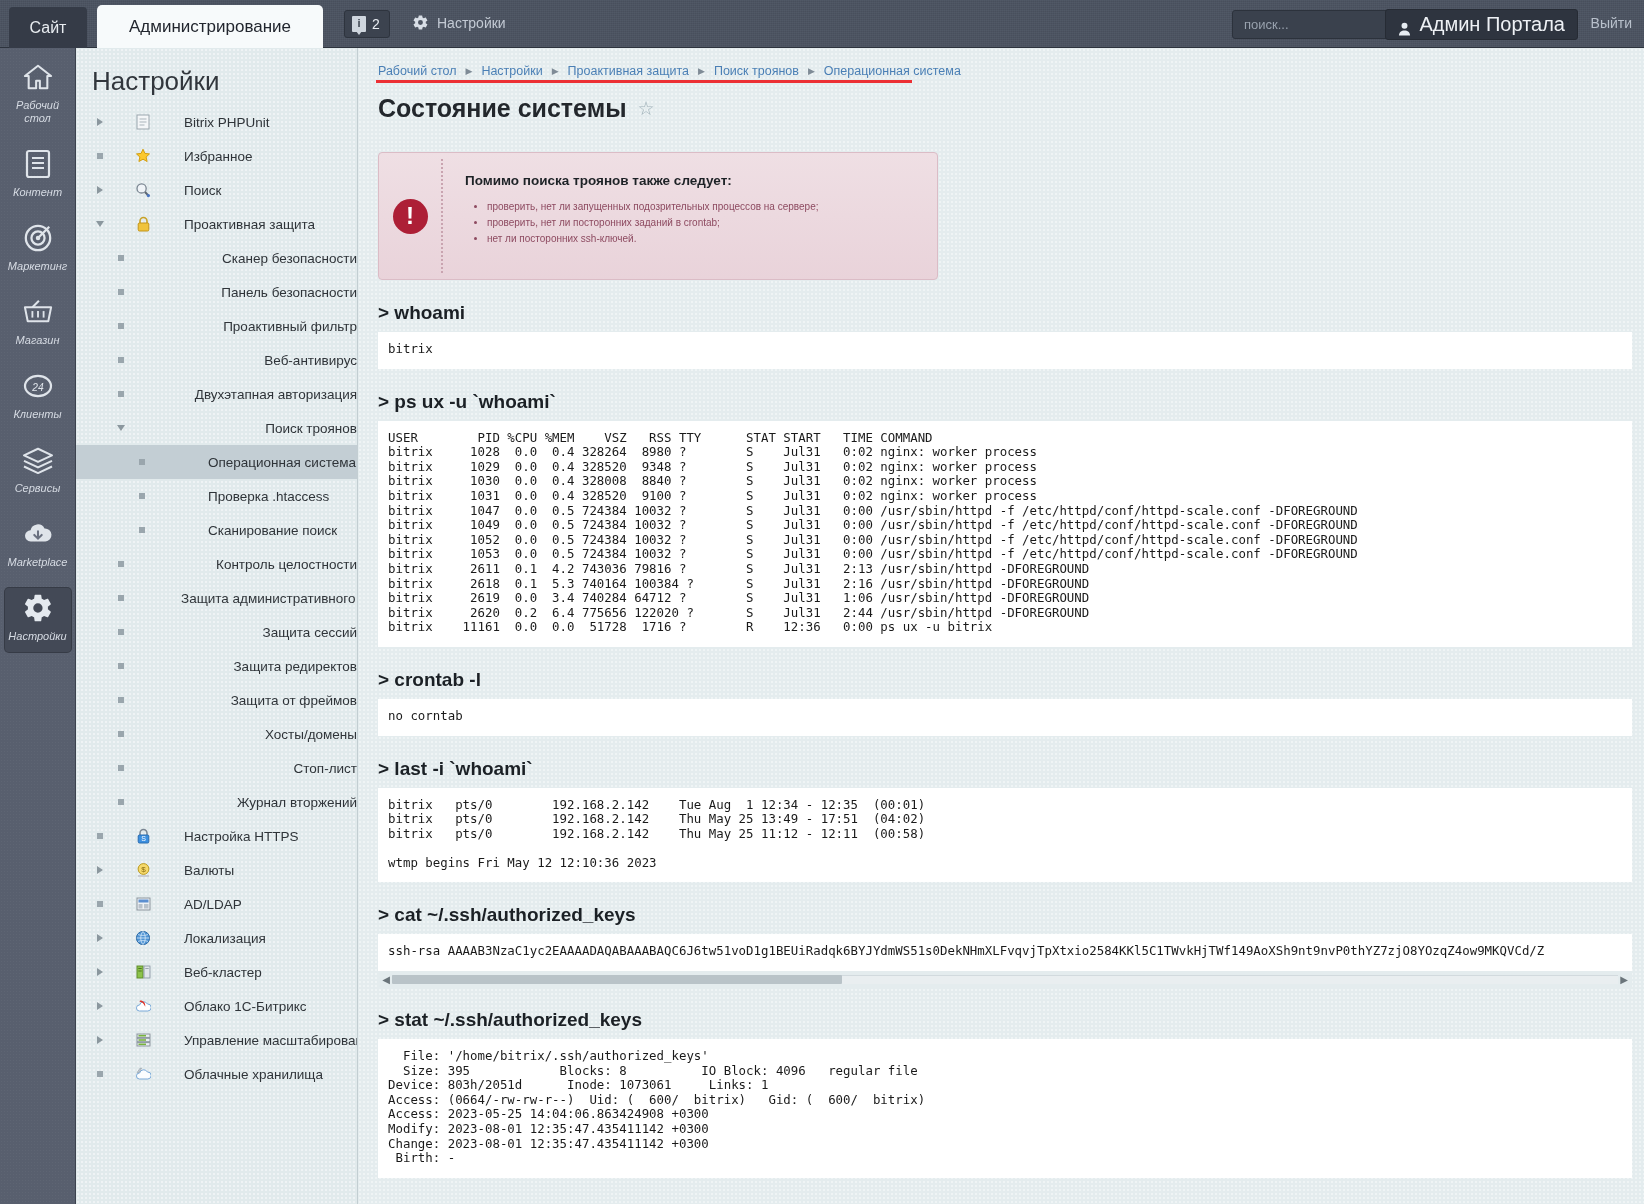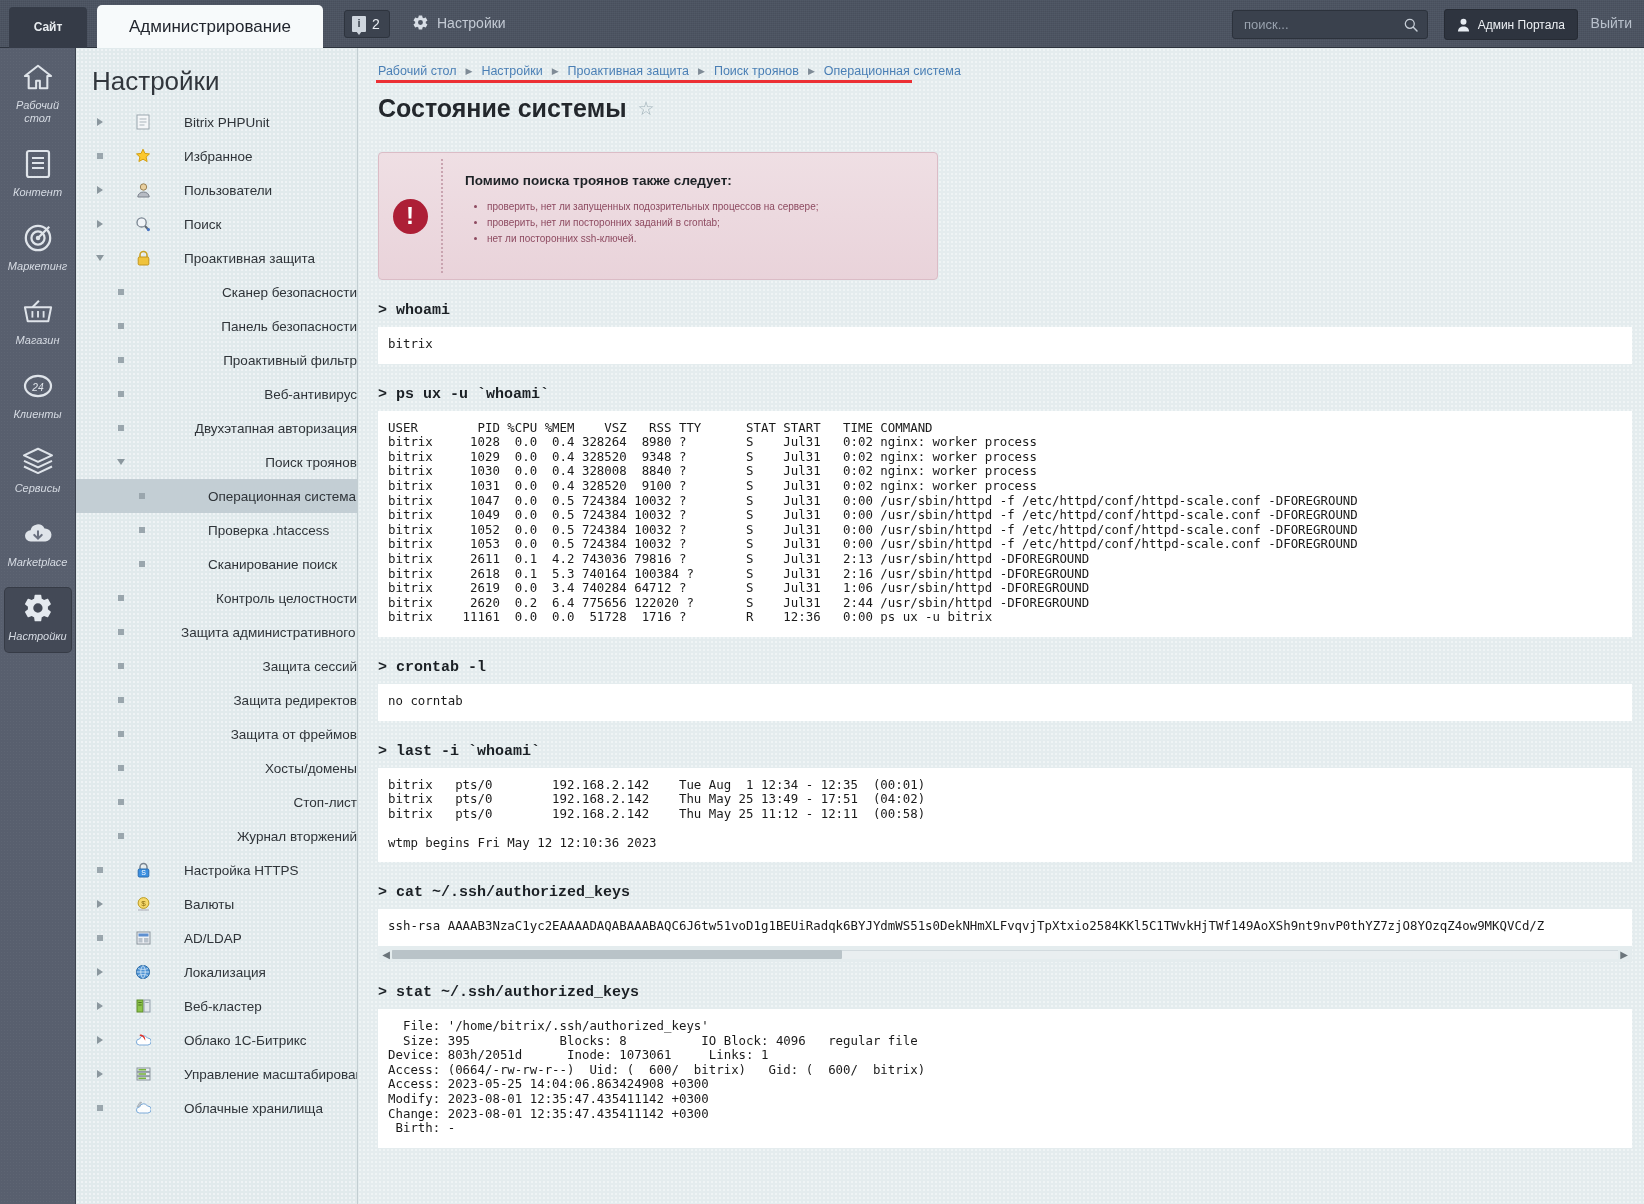--- a/index.html
+++ b/index.html
@@ -16,23 +16,22 @@
     position: absolute; top: 0; left: 0; width: 1644px; height: 48px;
     background: #4a5260;
     background-image:
       repeating-linear-gradient(0deg, rgba(255,255,255,0.025) 0px, rgba(255,255,255,0.025) 1px, rgba(0,0,0,0.02) 1px, rgba(0,0,0,0.02) 2px),
       repeating-linear-gradient(90deg, rgba(255,255,255,0.02) 0px, rgba(255,255,255,0.02) 1px, rgba(0,0,0,0.015) 1px, rgba(0,0,0,0.015) 2px);
     border-bottom: 1px solid #2d333d;
   }
   .tab-site {
     position: absolute; left: 9px; top: 7px; width: 78px; height: 41px;
     background: #353b47; border-radius: 4px 4px 0 0;
-    color: #e8ecf0; font-size: 12px; line-height: 41px; text-align: center;
+    color: #e8ecf0; font-size: 16px; line-height: 41px; text-align: center;
     cursor: pointer;
-    font-weight: bold;
   }
   .tab-admin {
     position: absolute; left: 97px; top: 5px; width: 226px; height: 43px;
     background: #f7fafb; border-radius: 5px 5px 0 0;
     color: #22262e; font-size: 17px; line-height: 43px; text-align: center;
     cursor: pointer;
   }
   .notif-btn {
     position: absolute; left: 344px; top: 10px; height: 28px;
     padding: 0 9px 0 7px; background: #3c434f; border: 1px solid #2e343e;
@@ -63,21 +62,21 @@
     position: absolute; left: 9px; top: 0; width: 150px; height: 27px;
     background: transparent; border: 0; outline: none;
     color: #cfd6de; font-size: 13px; font-family: "Liberation Sans", sans-serif;
   }
   .topsearch input::placeholder { color: #98a1ad; }
   .search-ico { position: absolute; right: 8px; top: 6px; width: 16px; height: 16px; cursor: pointer; }
   .userbtn {
     position: absolute; right: 66px; top: 9px; height: 31px; padding: 0 12px;
     background: #2e343f; border: 1px solid #262b34; border-radius: 3px;
     display: flex; align-items: center; gap: 8px;
-    color: #eef1f5; font-size: 12px; cursor: pointer;
+    color: #eef1f5; font-size: 20px; cursor: pointer;
   }
   .user-ico { width: 13px; height: 14px; position: relative; }
   .logout {
     position: absolute; right: 12px; top: 15px; color: #b9c1cc;
     font-size: 14px; cursor: pointer;
   }
 
   
   .rail {
     position: absolute; left: 0; top: 48px; width: 76px; height: 1156px;
@@ -154,22 +153,22 @@
     background: #ad1f36; color: #fff; font-size: 24px; font-weight: bold;
     display: flex; align-items: center; justify-content: center; line-height: 1;
   }
   .alert-div { width: 1px; border-left: 2px dotted #c9a4b0; margin: 6px 0; }
   .alert-body { flex: 1; padding: 20px 16px 14px 22px; }
   .alert-title { font-size: 13.5px; font-weight: bold; color: #1d2226; margin-bottom: 13px; }
   .alert-body ul { margin: 0; padding-left: 22px; }
   .alert-body li { font-size: 10px; color: #8d4a60; margin-bottom: 5px; }
 
   .cmd {
-    margin: 22px 0 8px 20px; font-size: 15px; font-weight: bold; color: #1b2025;
-    font-family: Liberation Mono, monospace;
+    margin: 22px 0 8px 20px; font-size: 19px; font-weight: bold; color: #1b2025;
+    font-family: Liberation Sans, sans-serif;
   }
   .outbox {
     margin-left: 20px; margin-right: 12px; background: #ffffff; border: 0;
     padding: 10px 0 12px 10px; position: relative;
   }
   .outbox pre {
     margin: 0; font-family: "DejaVu Sans Mono", monospace; font-size: 12.4px;
     line-height: 14.6px; color: #1a1a1a; white-space: pre;
   }
   .outbox.clip { overflow: hidden; }
@@ -327,32 +326,20 @@
       <div class="tree-row lvl1">
         <span class="twisty">
           <span class="tw-dot"></span>
         </span>
         <span class="tico">
           <svg width="16" height="16" viewBox="0 0 16 16">
             <path d="M8 1.2 9.9 5.4l4.6.5-3.4 3.1 1 4.5L8 11.2l-4.1 2.3 1-4.5L1.5 5.9l4.6-.5z" fill="#fcc82e" stroke="#d39f12"></path>
           </svg>
         </span>
         <span>Избранное</span>
-      </div>
-      <div class="tree-row lvl1">
-        <span class="twisty">
-          <span class="tw-right"></span>
-        </span>
-        <span class="tico">
-          <svg width="15" height="16" viewBox="0 0 15 16">
-            <circle cx="7.5" cy="5" r="3.2" fill="#e8cf9e" stroke="#9a8257"></circle>
-            <path d="M1.8 15c0-3 2.6-5 5.7-5s5.7 2 5.7 5z" fill="#b7bcc4" stroke="#7b828c"></path>
-          </svg>
-        </span>
-        <span>Пользователи</span>
       </div>
       <div class="tree-row lvl1">
         <span class="twisty">
           <span class="tw-right"></span>
         </span>
         <span class="tico">
           <svg width="16" height="16" viewBox="0 0 16 16">
             <circle cx="6.6" cy="6.4" r="4.6" fill="#f0f4f8" stroke="#7a8591" stroke-width="1.3"></circle>
             <line x1="10" y1="10" x2="14" y2="14.3" stroke="#5e6873" stroke-width="2"></line>
             <circle cx="13.4" cy="13.6" r="1.6" fill="#4a76c4"></circle>

